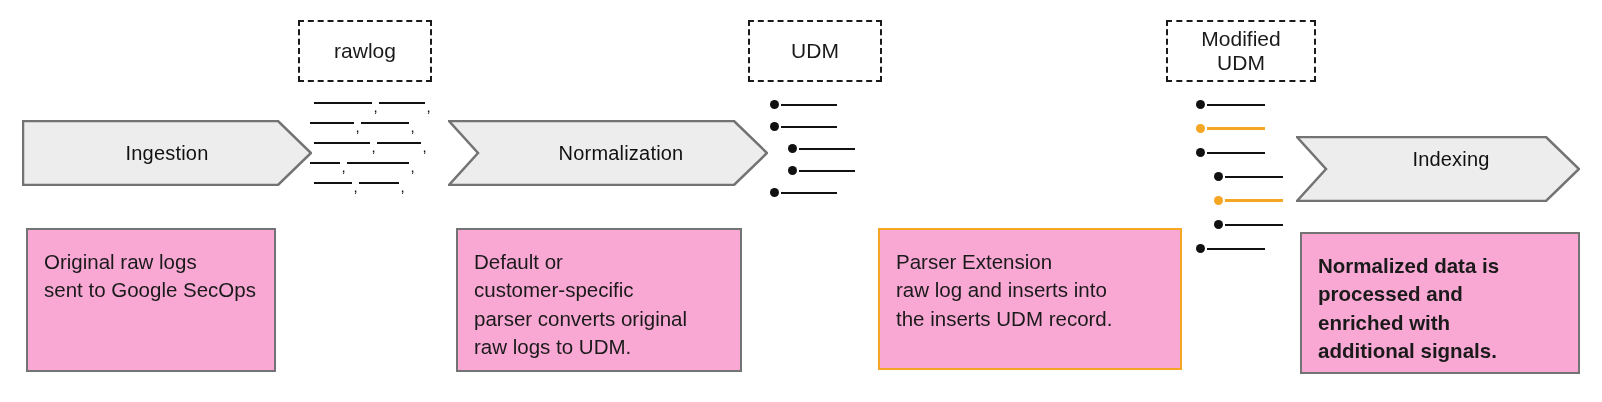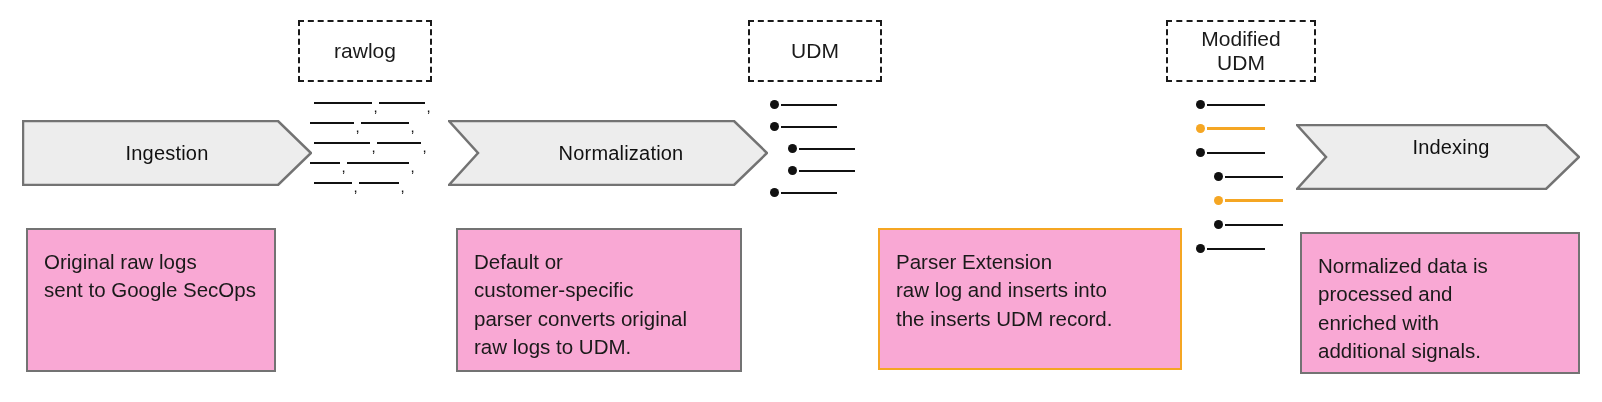--- a/index.html
+++ b/index.html
@@ -154,21 +154,21 @@
         <polygon points="1,1 256,1 289,33 256,65 1,65" fill="#ededed" stroke="#737373" stroke-width="2.5" stroke-linejoin="miter"></polygon>
       </svg>
       <div class="chev-label">Ingestion</div>
     </div>
     <div class="chev-wrap" style="left: 448px; top: 120px; width: 320px; height: 66px;">
       <svg width="320" height="66">
         <polygon points="1,1 286,1 319,33 286,65 1,65 30,33" fill="#ededed" stroke="#737373" stroke-width="2.5" stroke-linejoin="miter"></polygon>
       </svg>
       <div class="chev-label shift-right">Normalization</div>
     </div>
-    <div class="chev-wrap" style="left: 1296px; top: 124px; width: 284px; height: 46px;">
+    <div class="chev-wrap" style="left: 1296px; top: 136px; width: 284px; height: 46px;">
       <svg width="284" height="66">
         <polygon points="1,1 250,1 283,33 250,65 1,65 30,33" fill="#ededed" stroke="#737373" stroke-width="2.5" stroke-linejoin="miter"></polygon>
       </svg>
       <div class="chev-label shift-right">Indexing</div>
     </div>
     <div class="rawlog-block" style="left: 308px; top: 98px;">
       <div class="rawlog-row" style="top: 0px; left: 6px;">
         <span class="rl-dash" style="width: 58px;"></span>
         <span class="rl-comma">,</span>
         <span class="rl-dash" style="width: 46px;"></span>
@@ -259,19 +259,19 @@
       <span class="line">Default or</span>
       <span class="line">customer-specific</span>
       <span class="line">parser converts original</span>
       <span class="line">raw logs to UDM.</span>
     </div>
     <div class="desc-box accent" style="left: 878px; top: 228px; width: 304px; height: 142px;">
       <span class="line">Parser Extension</span>
       <span class="line">raw log and inserts into</span>
       <span class="line">the inserts UDM record.</span>
     </div>
-    <div class="desc-box" style="left: 1300px; top: 232px; width: 280px; height: 142px;">
+    <div class="desc-box" style="left: 1300px; top: 232px; width: 280px; height: 142px; font-weight: bold;">
       <span class="line">Normalized data is</span>
       <span class="line">processed and</span>
       <span class="line">enriched with</span>
       <span class="line">additional signals.</span>
     </div>
   </div>
 
 </body></html>

